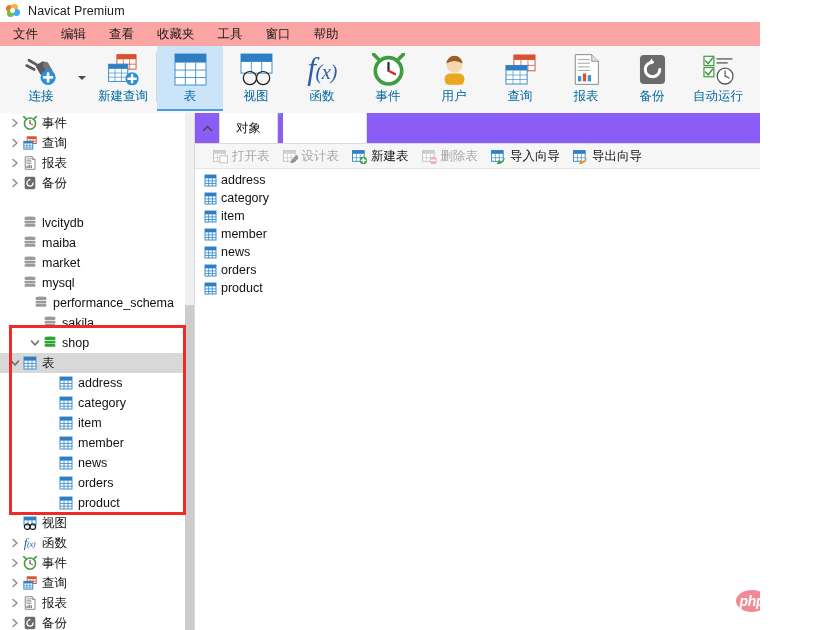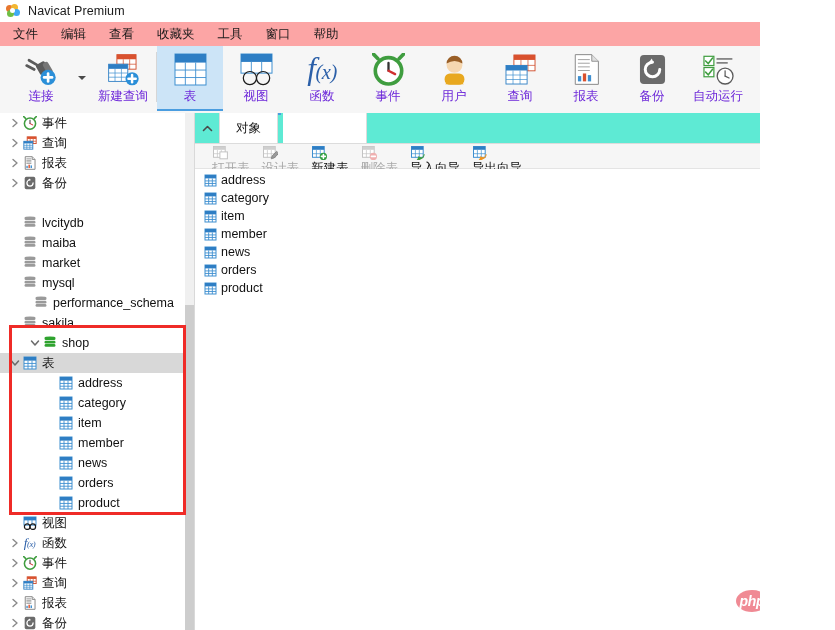--- a/index.html
+++ b/index.html
@@ -26,21 +26,21 @@
   
   .menubar{position:absolute;left:0;top:22px;width:835px;height:24px;background:#fca5a5;display:flex;align-items:center;}
   .menu-item{font-size:12.5px;color:#1a1a1a;padding:2px 10px;margin-left:3px;cursor:default;white-space:nowrap;}
 
   
   .toolbar{position:absolute;left:0;top:46px;width:835px;height:67px;background:#f6f6f6;border-bottom:1px solid #dcdcdc;}
   .tb-group{position:absolute;top:0;height:66px;display:flex;align-items:flex-start;}
   .tb-btn{width:66px;height:63px;display:flex;flex-direction:column;align-items:center;justify-content:flex-start;
           padding-top:5px;box-sizing:border-box;cursor:default;}
   .tb-btn .ico{height:36px;display:flex;align-items:center;justify-content:center;}
-  .tb-btn .lbl{font-size:12.5px;color:#6d28d9;margin-top:1px;white-space:nowrap;}
+  .tb-btn .lbl{font-size:12.5px;color:#0369a1;margin-top:1px;white-space:nowrap;}
   .tb-btn.active{background:#cce4f7;border-bottom:2px solid #4a9de0;height:65px;}
   .tb-sep{width:1px;height:50px;background:#d6d6d6;margin-top:6px;}
   .caret-btn{width:16px;height:63px;display:flex;align-items:center;justify-content:center;cursor:default;}
   .caret{width:0;height:0;border-left:4px solid transparent;border-right:4px solid transparent;border-top:4px solid #4a4a4a;}
 
   
   .sidebar{position:absolute;left:0;top:113px;width:185px;height:517px;background:#ffffff;overflow:hidden;}
   .tree{position:relative;}
   .row{position:absolute;left:0;width:185px;height:20px;display:flex;align-items:center;white-space:nowrap;cursor:default;}
   .row.sel{background:#d8d8d8;}
@@ -49,30 +49,30 @@
   .row .ri{width:17px;height:20px;display:inline-flex;align-items:center;justify-content:center;flex:0 0 auto;}
   .row .rl{font-size:12.5px;color:#111;margin-left:4px;}
 
   
   .sb-scroll{position:absolute;left:185px;top:113px;width:9px;height:517px;background:#f0f0f0;}
   .sb-thumb{position:absolute;left:0;top:192px;width:9px;height:325px;background:#cdcdcd;}
   .side-divider{position:absolute;left:194px;top:113px;width:1px;height:517px;background:#d9d9d9;}
 
   
   .main{position:absolute;left:195px;top:113px;width:640px;height:517px;background:#ffffff;}
-  .tabstrip{position:absolute;left:0;top:0;width:640px;height:30px;background:#5eead4;border-bottom:1px solid #dcdcdc;}
+  .tabstrip{position:absolute;left:0;top:0;width:640px;height:30px;background:#8b5cf6;border-bottom:1px solid #dcdcdc;}
   .collapse-ico{position:absolute;left:4px;top:7px;width:16px;height:16px;display:flex;align-items:center;justify-content:center;cursor:default;}
   .tab{position:absolute;left:24px;top:0;height:30px;padding:0 16px;display:flex;align-items:center;justify-content:center;
        background:#ffffff;border-left:1px solid #dcdcdc;border-right:1px solid #dcdcdc;box-sizing:border-box;cursor:default;}
   .tab .tl{font-size:12.5px;color:#111;}
   .tab-accent{position:absolute;left:24px;top:0;width:62px;height:2px;background:#4a9de0;}
   .tab-blank{position:absolute;left:88px;top:0;width:84px;height:30px;background:#fff;border-right:1px solid #dcdcdc;box-sizing:border-box;}
 
   .objbar{position:absolute;left:0;top:31px;width:640px;height:24px;background:#f6f6f6;border-bottom:1px solid #e4e4e4;display:flex;align-items:center;}
-  .ob-btn{height:22px;display:flex;padding:0 5px;margin-left:2px;cursor:default;white-space:nowrap;flex-direction:column;}
+  .ob-btn{height:22px;display:flex;align-items:center;padding:0 5px;margin-left:2px;cursor:default;white-space:nowrap;}
   .ob-btn .oi{width:17px;height:17px;display:inline-flex;align-items:center;justify-content:center;margin-right:3px;}
   .ob-btn .ol{font-size:12.5px;color:#111;}
   .ob-btn.disabled .ol{color:#a8a8a8;}
   .ob-first{margin-left:12px;}
 
   .objlist{position:absolute;left:0;top:56px;width:640px;height:461px;background:#fff;padding-top:2px;box-sizing:border-box;}
   .obj-row{height:18px;display:flex;align-items:center;padding-left:8px;cursor:default;}
   .obj-row .oi{width:15px;height:15px;display:inline-flex;align-items:center;justify-content:center;margin-right:3px;flex:0 0 auto;}
   .obj-row .olbl{font-size:12.5px;color:#111;}
 
@@ -410,21 +410,21 @@
           <span class="ri">
             <svg width="14" height="14" viewBox="0 0 14 14">
               <rect x="1.54" y="1.4000000000000001" width="10.92" height="2.66" rx="1.26" fill="#9a9a9a"></rect>
               <rect x="1.54" y="4.760000000000001" width="10.92" height="2.66" rx="1.26" fill="#9a9a9a"></rect>
               <rect x="1.54" y="8.12" width="10.92" height="2.66" rx="1.26" fill="#9a9a9a"></rect>
               <ellipse cx="7" cy="1.82" rx="5.46" ry="1.33" fill="#9a9a9a"></ellipse>
             </svg>
           </span>
           <span class="rl">performance_schema</span>
         </div>
-        <div class="row" style="top:200px;">
+        <div class="row" style="top:200px;margin-left:20px;">
           <span style="display:inline-block;width:8px;"></span>
           <span class="chev"></span>
           <span class="ri">
             <svg width="14" height="14" viewBox="0 0 14 14">
               <rect x="1.54" y="1.4000000000000001" width="10.92" height="2.66" rx="1.26" fill="#9a9a9a"></rect>
               <rect x="1.54" y="4.760000000000001" width="10.92" height="2.66" rx="1.26" fill="#9a9a9a"></rect>
               <rect x="1.54" y="8.12" width="10.92" height="2.66" rx="1.26" fill="#9a9a9a"></rect>
               <ellipse cx="7" cy="1.82" rx="5.46" ry="1.33" fill="#9a9a9a"></ellipse>
             </svg>
           </span>

